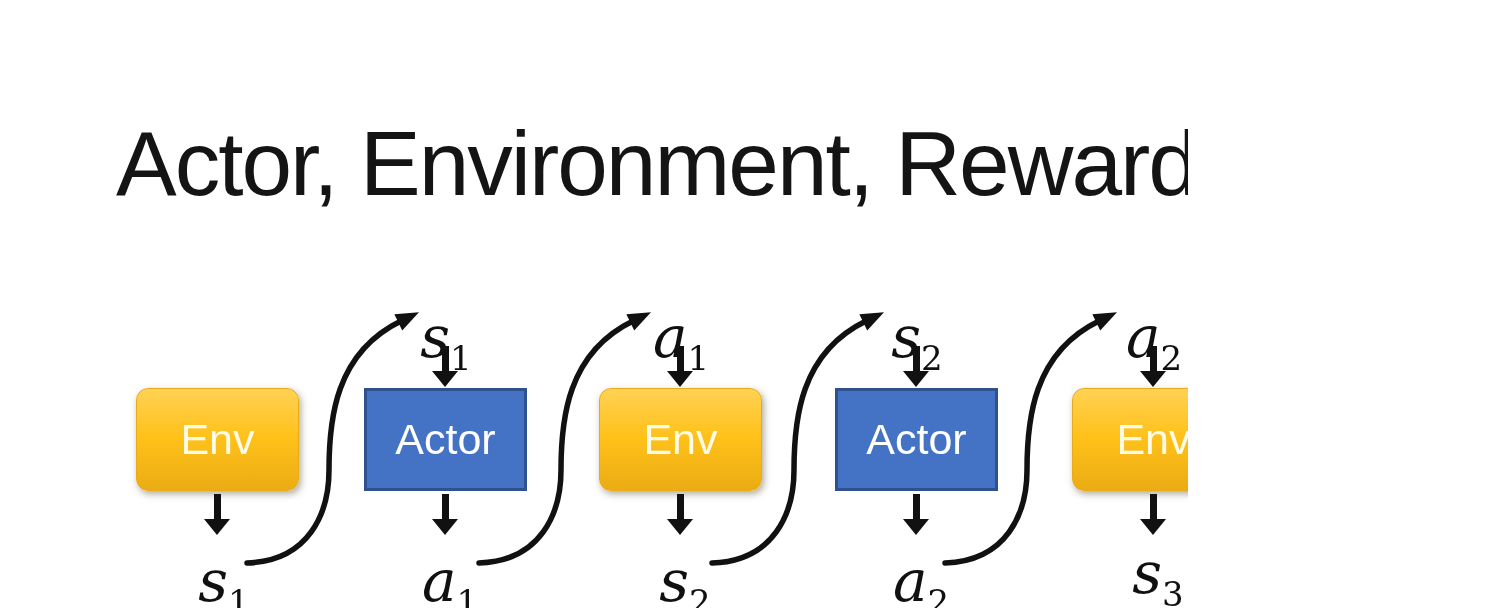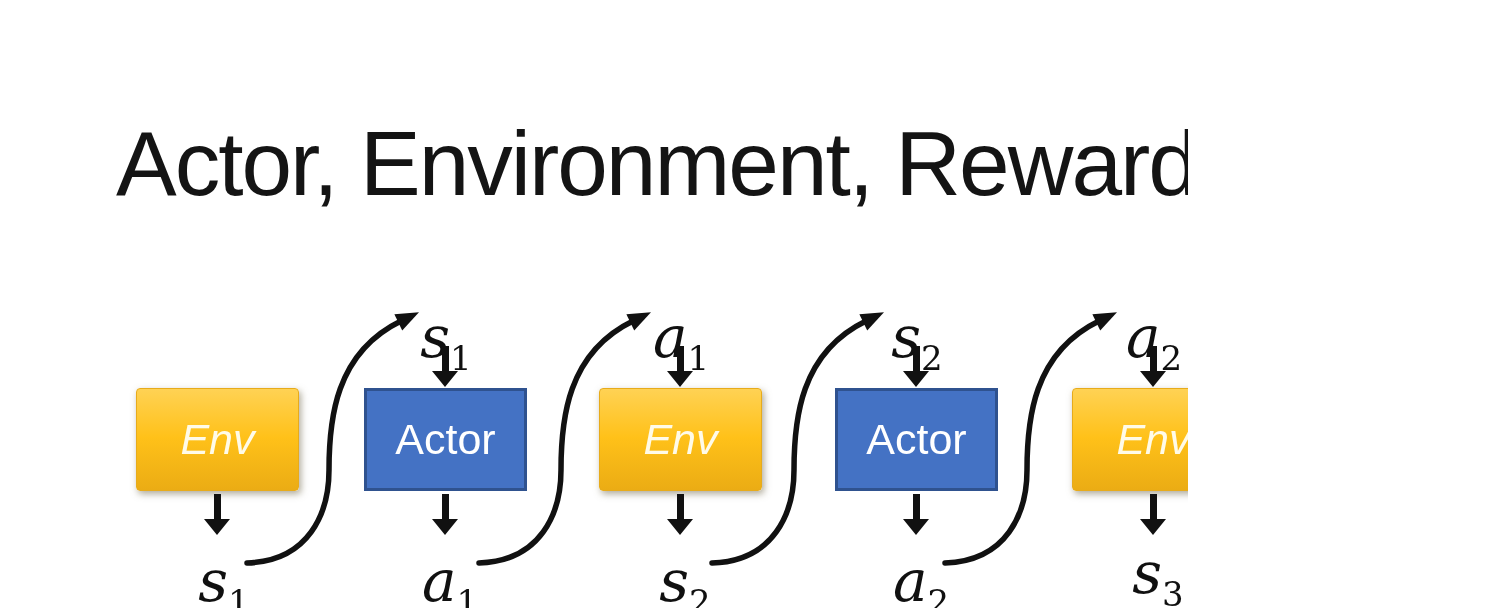--- a/index.html
+++ b/index.html
@@ -12,24 +12,23 @@
     font-size:91px; font-weight:300; letter-spacing:-2px;
     color:#141414; line-height:1.0; white-space:nowrap;
   }
   .box {
     position:absolute; top:388px; width:163px; height:103px;
     display:flex; align-items:center; justify-content:center;
     font-size:43px; line-height:1; box-sizing:border-box;
   }
   .box.env {
     background:linear-gradient(180deg,#FFD254 0%,#FFC119 48%,#EBAC14 100%);
-    border:1px solid #E7AB1B; border-radius:4px;
+    border:1px solid #E7AB1B; border-radius:12px;
     color:#FFFBE8;
     box-shadow:2px 3px 7px rgba(110,100,70,.55);
-    font-style:italic;
   }
   .box.actor {
     background:#4472C4; border:3px solid #2F528F; color:#ffffff;align-items:center;
   }
   .mlabel {
     position:absolute; transform:translateX(-50%);
     font-family:"DejaVu Serif", serif; font-style:italic;
     font-size:58px; line-height:1; color:#101010; white-space:nowrap;margin-top:20px;
   }
   .mlabel sub {

